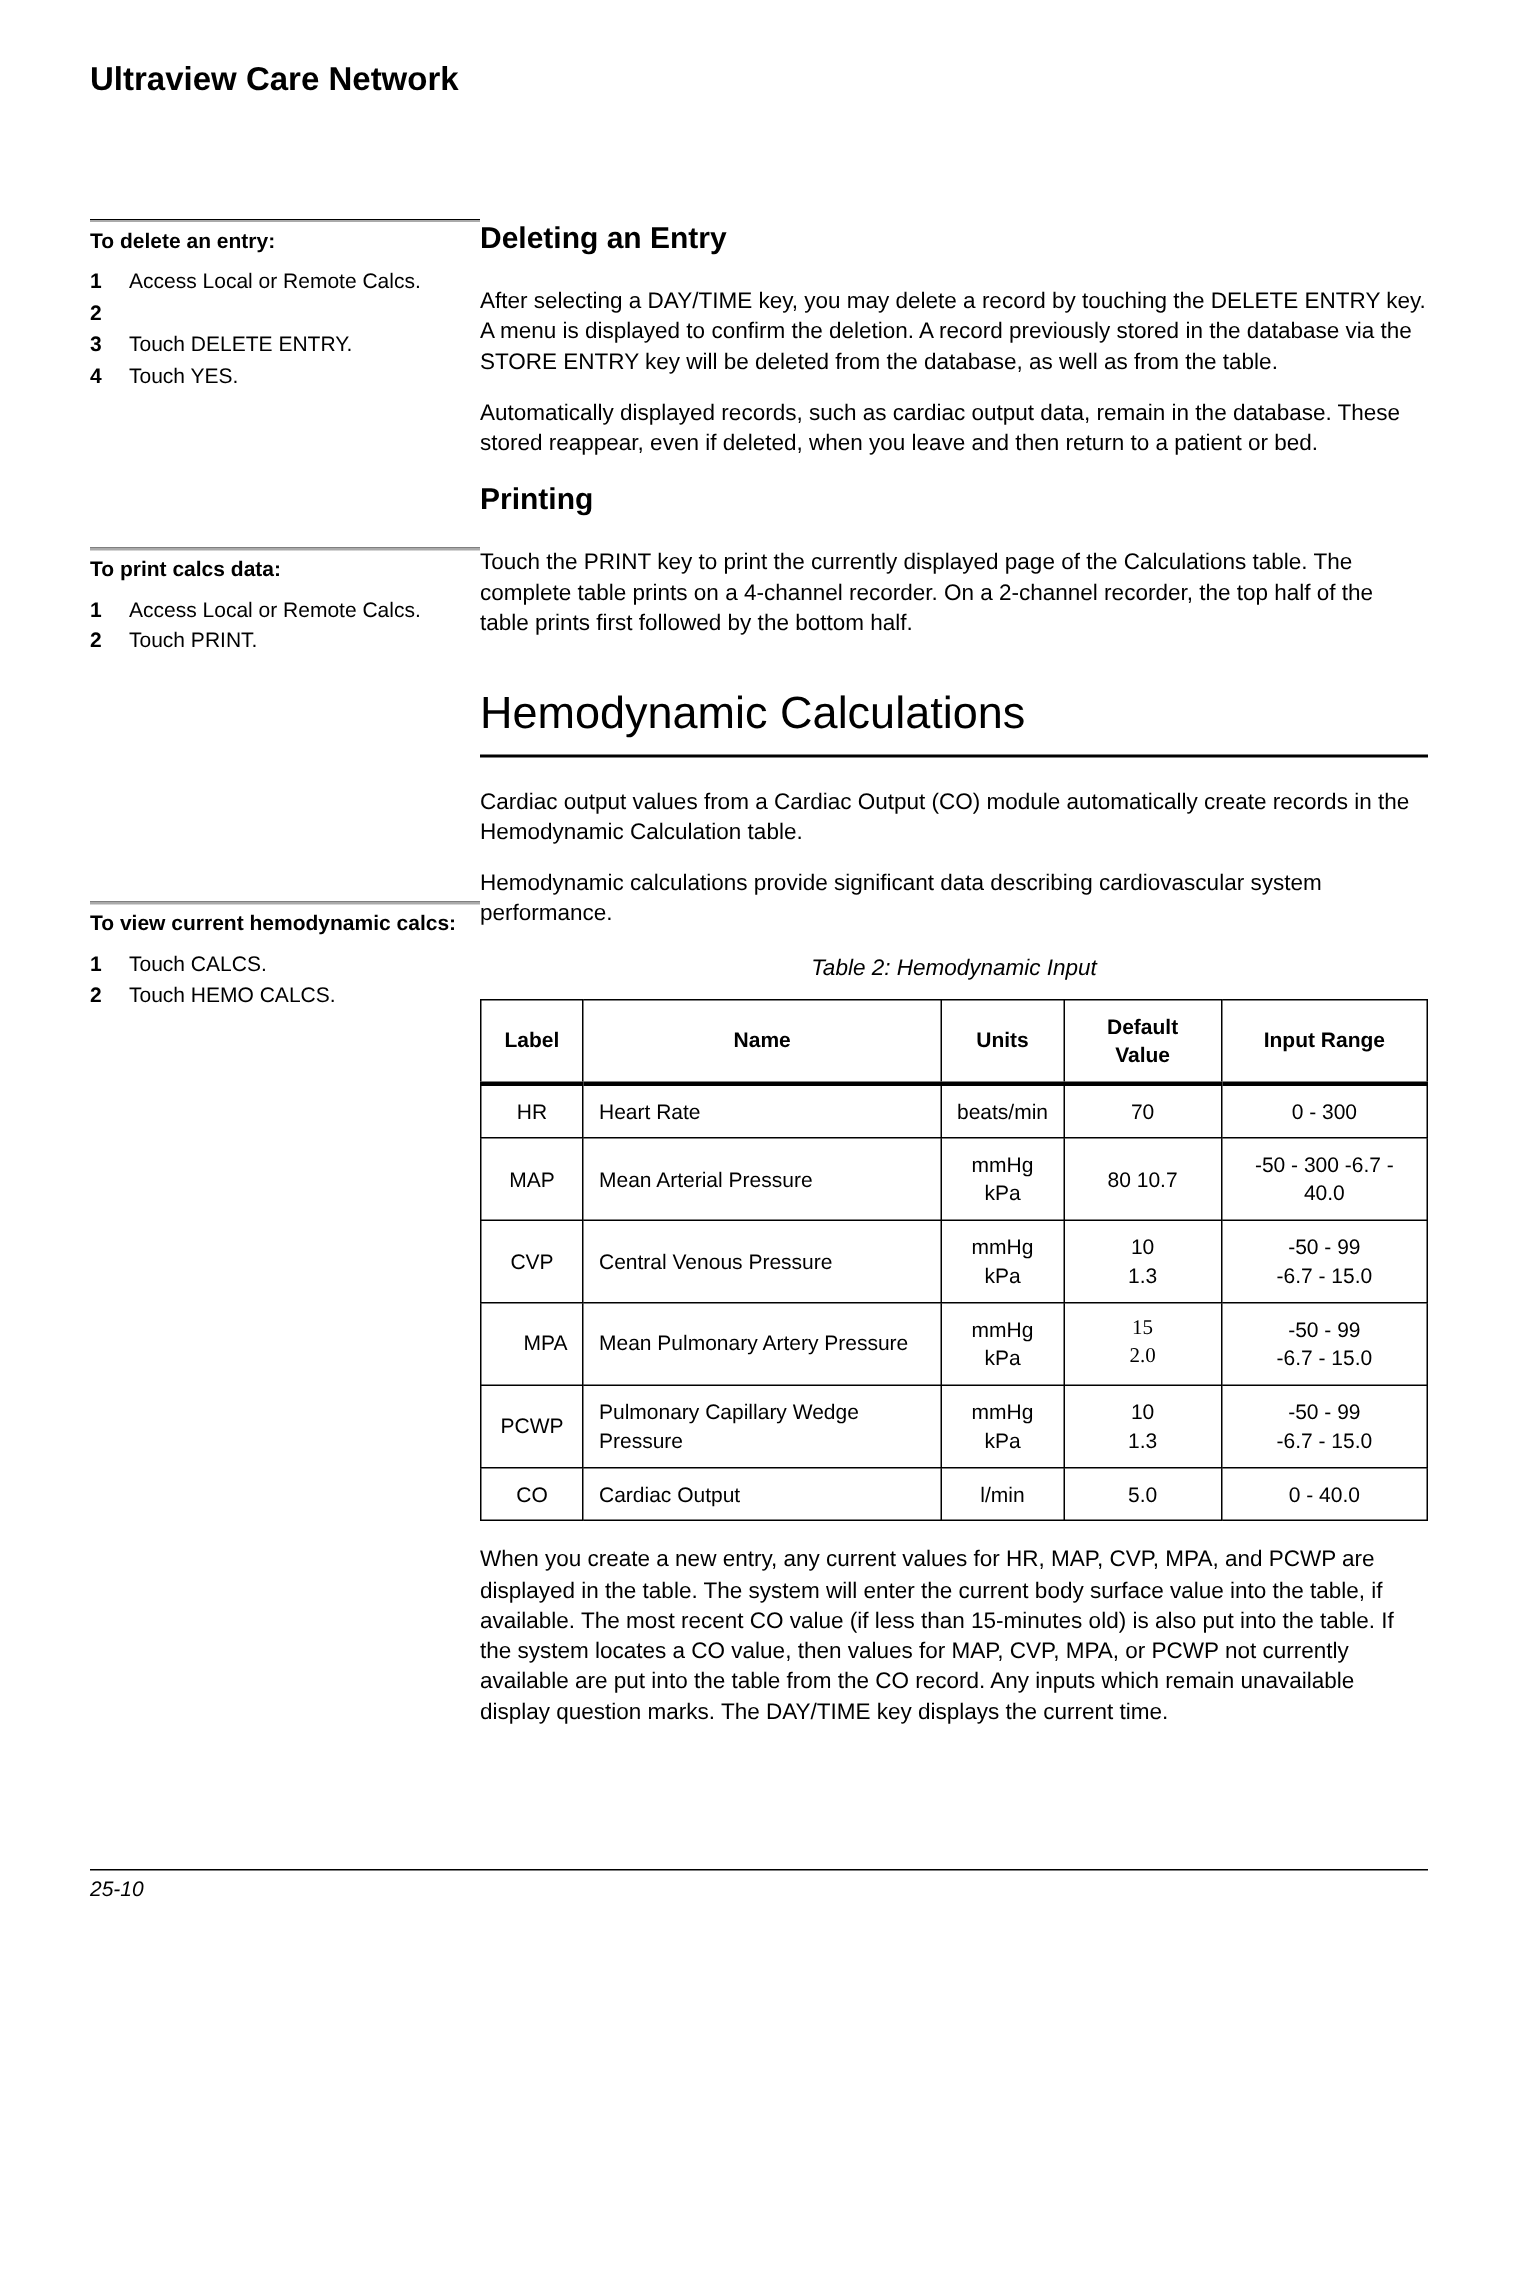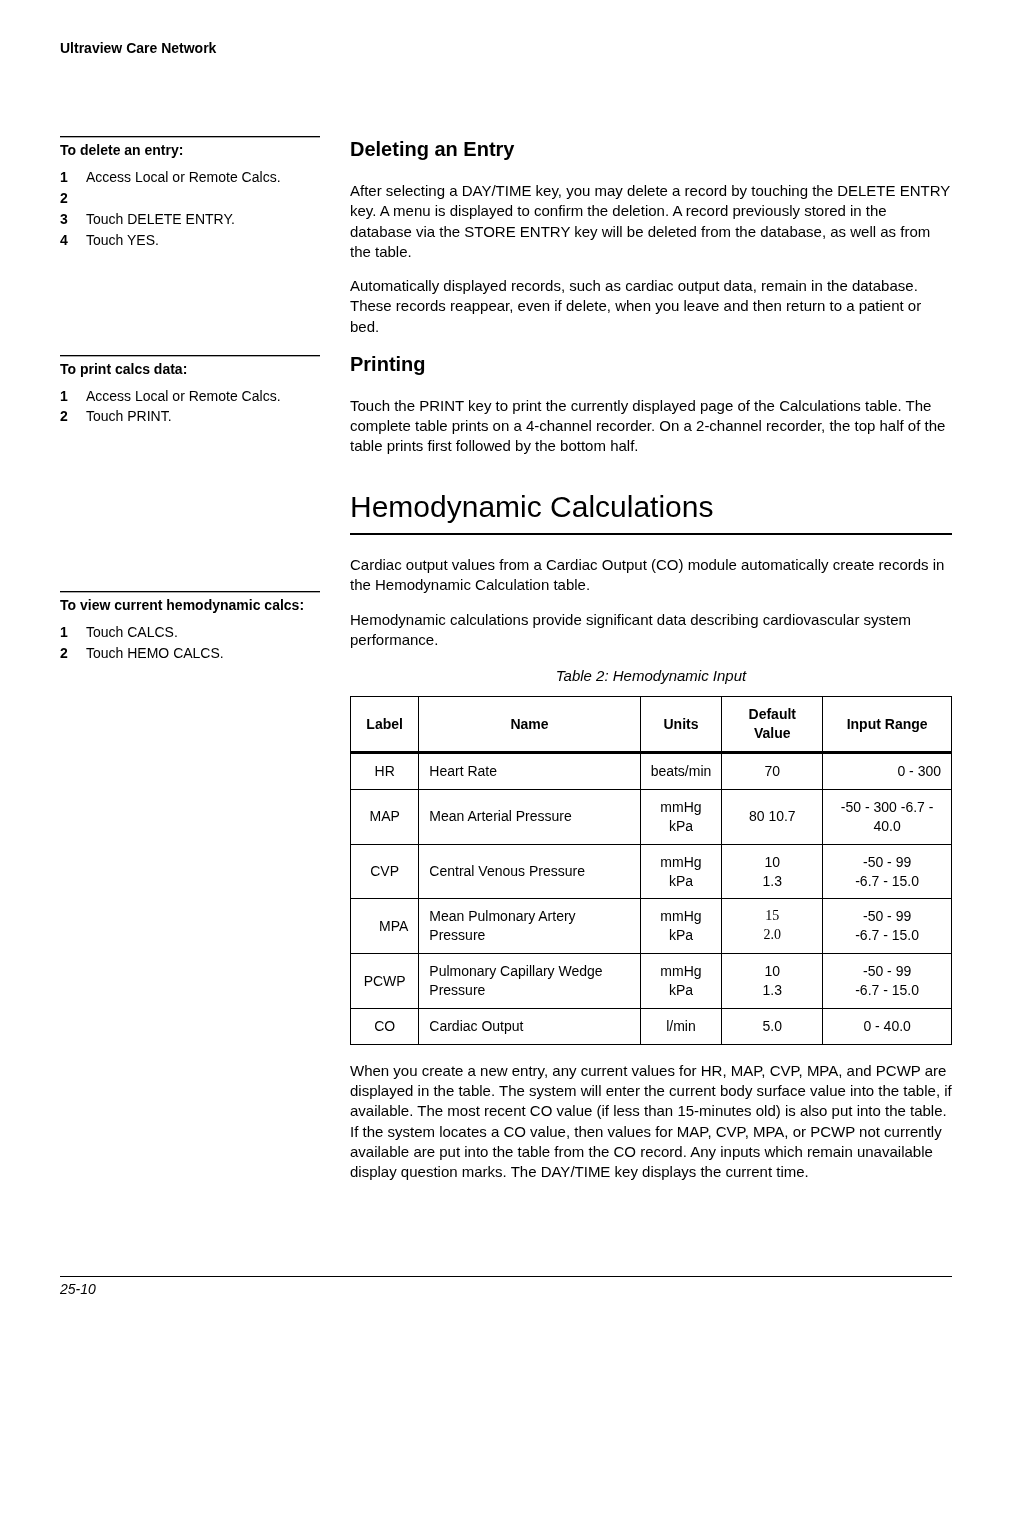--- a/index.html
+++ b/index.html
@@ -8,27 +8,26 @@
     margin: 0;
     padding: 0;
     width: 1012px;
     background: #fff;
     color: #000;
   }
   .page {
     padding: 40px 60px 20px 60px;
   }
   .page-header {
-    font-size: 14px;
+    font-size: 22px;
     font-weight: bold;
     margin-bottom: 80px;
   }
   .layout {
     display: flex;
-    gap: 30px;
   }
   .sidebar {
     width: 260px;
     flex-shrink: 0;
     font-size: 14px;
   }
   .sidebar-block {
     margin-bottom: 50px;
   }
   .side-rule {
@@ -174,21 +173,21 @@
             </li>
         </ol>
       </div>
 
     </aside>
 
     <main class="main">
 
       <h2 class="h2">Deleting an Entry</h2>
       <p class="para">After selecting a DAY/TIME key, you may delete a record by touching the DELETE ENTRY key. A menu is displayed to confirm the deletion. A record previously stored in the database via the STORE ENTRY key will be deleted from the database, as well as from the table.</p>
-      <p class="para">Automatically displayed records, such as cardiac output data, remain in the database. These records reappear, even if delete, when you leave and then return to a patient or bed.</p>
+      <p class="para">Automatically displayed records, such as cardiac output data, remain in the database. These stored reappear, even if deleted, when you leave and then return to a patient or bed.</p>
 
       <h2 class="h2">Printing</h2>
       <p class="para">Touch the PRINT key to print the currently displayed page of the Calculations table. The complete table prints on a 4-channel recorder. On a 2-channel recorder, the top half of the table prints first followed by the bottom half.</p>
 
       <h1 class="h1">Hemodynamic Calculations</h1>
       <hr class="hr-main">
 
       <p class="para">Cardiac output values from a Cardiac Output (CO) module automatically create records in the Hemodynamic Calculation table.</p>
       <p class="para">Hemodynamic calculations provide significant data describing cardiovascular system performance.</p>
 
@@ -203,21 +202,21 @@
             <th class="center">Default Value</th>
             <th class="center">Input Range</th>
           </tr>
         </thead>
         <tbody id="table-body">
             <tr>
               <td class="center" style="white-space: pre-line;">HR</td>
               <td class="left" style="white-space: pre-line;">Heart Rate</td>
               <td class="center" style="white-space: pre-line;">beats/min</td>
               <td class="center" style="white-space: pre-line;">70</td>
-              <td class="center" style="white-space: pre-line; text-align: right;">0 - 300</td>
+              <td class="center" style="white-space: pre-line;">0 - 300</td>
             </tr>
             <tr>
               <td class="center" style="white-space: pre-line;">MAP</td>
               <td class="left" style="white-space: pre-line;">Mean Arterial Pressure</td>
               <td class="center" style="white-space: pre-line;">mmHg
 kPa</td>
               <td class="center" style="white-space: pre-line;">80 10.7</td>
               <td class="center" style="white-space: pre-line;">-50 - 300 -6.7 - 40.0</td>
             </tr>
             <tr>

